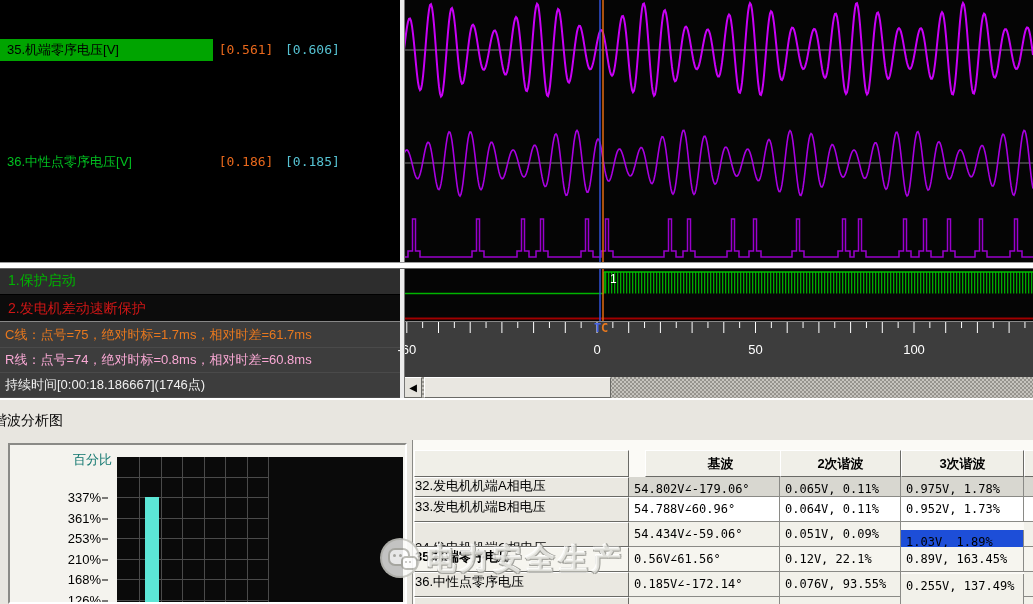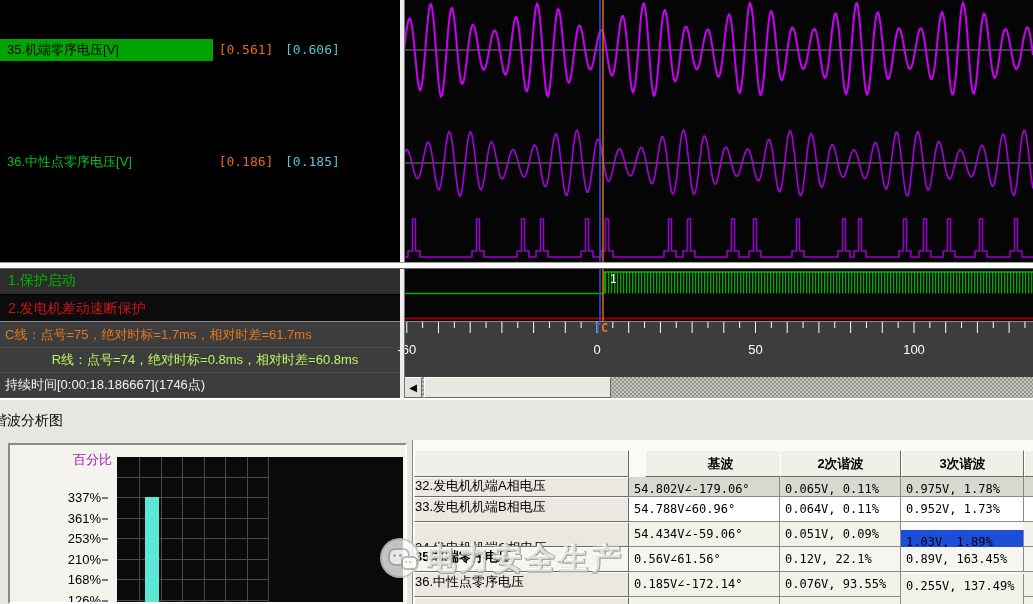--- a/index.html
+++ b/index.html
@@ -20,41 +20,41 @@
   .dig-row{position:absolute;left:0;width:400px;height:27px;line-height:27px;font-size:14px;padding:0;}
   .dig-label{padding-left:8px;text-align:center;}
   .dig-row.r1{top:267px;background:#2d2d2d;}
   .dig-row.r1 .dig-label{color:#00b400;}
   .dig-row.r2{top:294px;background:#0c0c0c;border-top:1px solid #000;}
   .dig-row.r2 .dig-label{color:#cf1616;}
   #dig-wrap{position:absolute;left:404px;top:267px;width:629px;height:54px;background:#050505;}
   #info-panel{position:absolute;left:0;top:321px;width:400px;height:77px;background:#3d3d3d;border-top:1px solid #888;}
   .info-row{position:absolute;left:0;width:400px;height:25px;line-height:25px;font-size:13px;padding-left:5px;white-space:nowrap;border-bottom:1px solid #4a4a4a;}
   .info-row.c{color:#e8781e;top:0;}
-  .info-row.r{color:#bef264;top:25px;text-align:center;}
+  .info-row.r{color:#f9a8d4;top:25px;}
   .info-row.d{color:#f0f0f0;top:50px;}
   #ruler{position:absolute;left:404px;top:321px;width:629px;height:56px;background:#3d3d3d;border-top:1px solid #888;}
   .tlabel{position:absolute;color:#fff;font-size:13px;top:20px;transform:translateX(-50%);}
   .cmark{position:absolute;top:-1px;font-size:12px;font-weight:bold;font-family:"DejaVu Sans Mono",monospace;}
   #scrollbar{position:absolute;left:404px;top:377px;width:629px;height:21px;
      background-color:#c6c4be;
      background-image:linear-gradient(45deg,#96948e 25%,transparent 25%,transparent 75%,#96948e 75%),
                       linear-gradient(45deg,#96948e 25%,transparent 25%,transparent 75%,#96948e 75%);
      background-size:4px 4px;background-position:0 0,2px 2px;}
   #sb-btn{position:absolute;left:0;top:0;width:18px;height:21px;background:#e4e2dc;border:1px solid;
      border-color:#fff #6a6a66 #6a6a66 #fff;box-sizing:border-box;text-align:center;line-height:19px;font-size:10px;color:#000;}
   #sb-thumb{position:absolute;left:20px;top:0;width:187px;height:21px;background:#e9e7e1;border:1px solid;
      border-color:#fff #6a6a66 #6a6a66 #fff;box-sizing:border-box;}
   #bottom-strip{position:absolute;left:0;top:398px;width:1033px;height:6px;background:#e8e6e0;border-top:2px solid #fff;box-sizing:border-box;}
   
   #bottom{position:absolute;left:0;top:404px;width:1033px;height:200px;background:#e8e6e0;}
   #section-title{position:absolute;left:-7px;top:8px;font-size:14px;color:#000;}
   #chart-panel{position:absolute;left:8px;top:39px;width:399px;height:161px;background:#f4f3ee;
      border:2px solid;border-color:#8a8a86 #ffffff #ffffff #8a8a86;box-sizing:border-box;overflow:hidden;}
-  #chart-ylabel{position:absolute;right:293px;top:6px;font-size:13px;color:#a21caf;}
+  #chart-ylabel{position:absolute;right:293px;top:6px;font-size:13px;color:#0f766e;}
   .ytick{position:absolute;font-size:13px;color:#000;transform:translateY(-50%);white-space:nowrap;}
   .ytick i{display:inline-block;width:6px;height:1px;background:#000;vertical-align:middle;margin-left:1px;}
   #plot{position:absolute;left:107px;top:12px;width:286px;height:147px;background:#0a0a0a;overflow:hidden;}
   .gl{position:absolute;background:#4a4a4a;}
   #harmonic-table{position:absolute;left:412px;top:36px;width:621px;height:164px;background:#fbfaf6;border-left:1px solid #8a8a86;box-sizing:border-box;overflow:hidden;}
   .tcell{position:absolute;box-sizing:border-box;font-size:13px;color:#000;overflow:hidden;white-space:nowrap;}
   .tcell.head{background:#f0efe8;border:1px solid;border-color:#fff #6a6a66 #6a6a66 #fff;font-weight:bold;text-align:center;}
   .tcell.lblc{background:#eae8e1;border:1px solid;border-color:#fff #6a6a66 #6a6a66 #fff;}
   .tcell.valc{border-right:1px solid #8a8a86;border-bottom:1px solid #8a8a86;padding-left:5px;
      font-family:"DejaVu Sans Mono","Liberation Mono",monospace;font-size:12px;}

